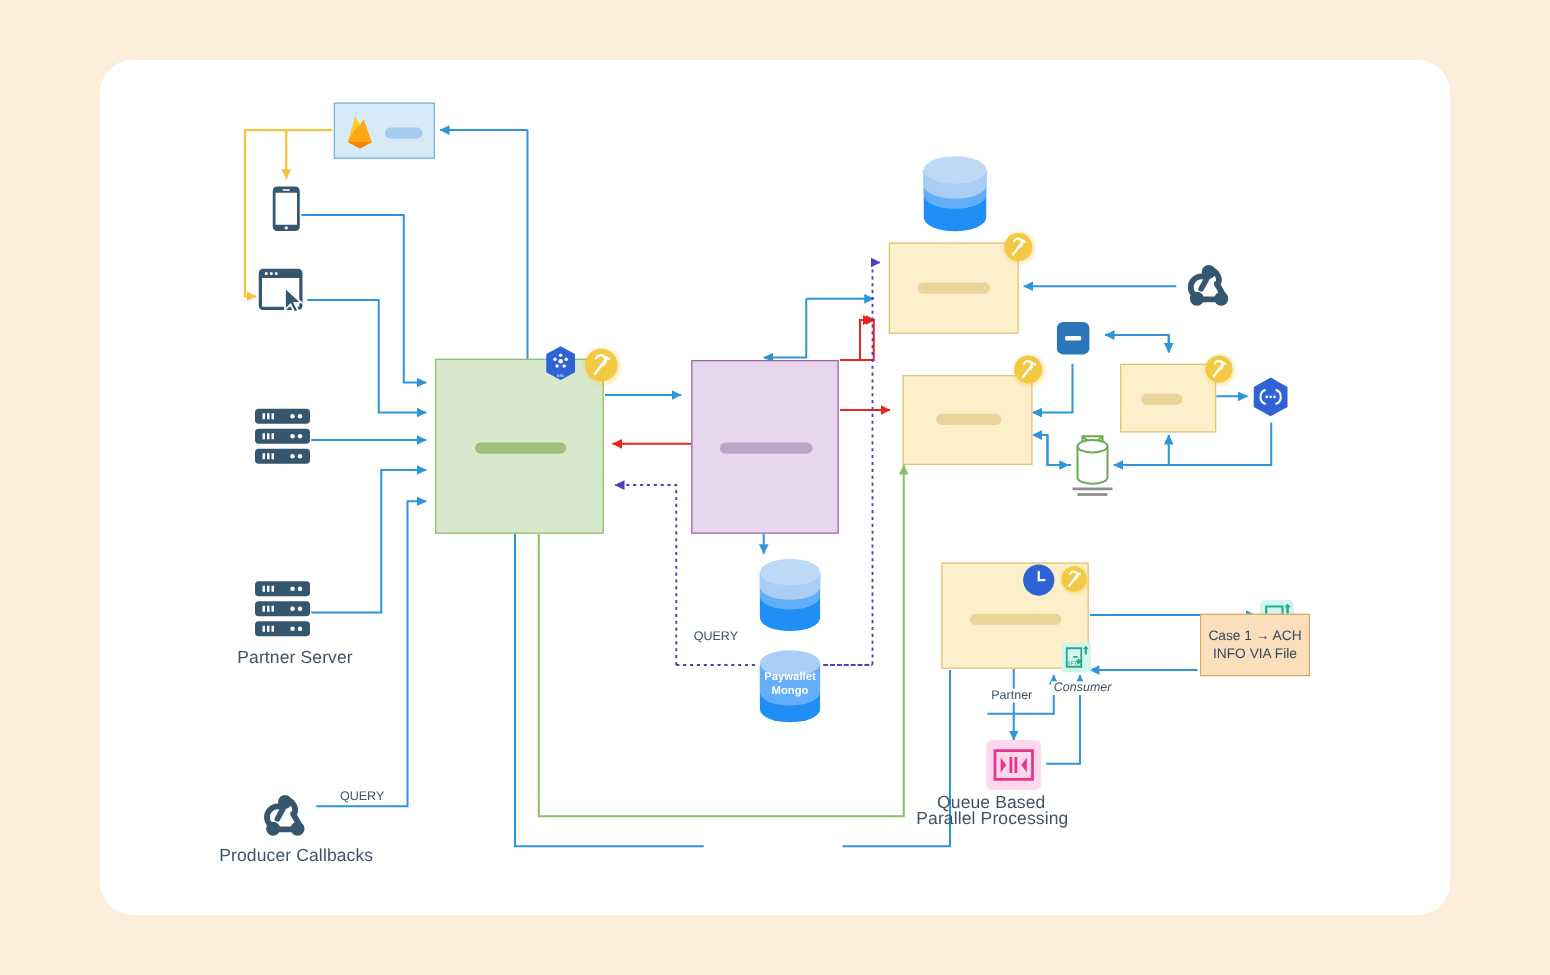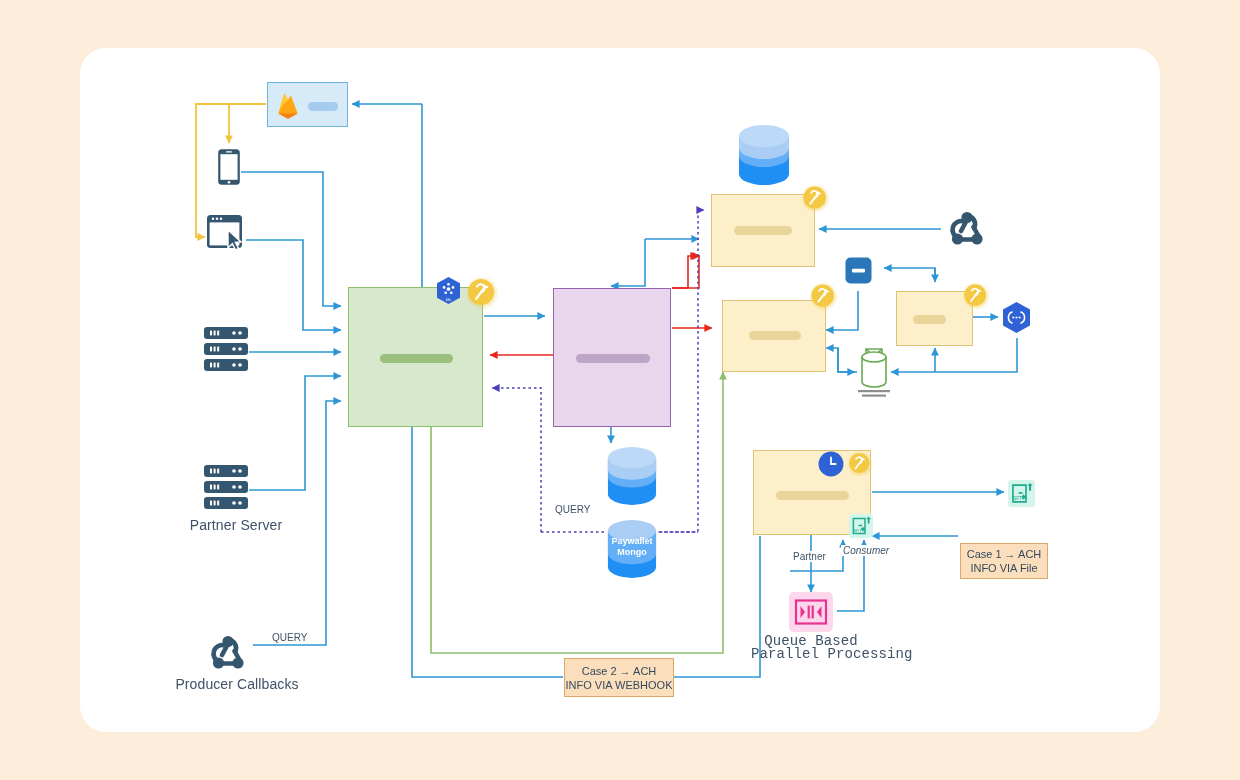--- a/index.html
+++ b/index.html
@@ -529,24 +529,22 @@
       <rect x="0" y="0" width="44" height="40" rx="5" fill="#fdd7ec"></rect>
       <rect x="7" y="8.5" width="30" height="23" fill="none" stroke="#e9348f" stroke-width="2.2"></rect>
       <g fill="#e9348f">
         <path d="M11.5,14 L16,20 L11.5,26 Z"></path>
         <rect x="18.6" y="13.6" width="2.2" height="12.8"></rect>
         <rect x="22.6" y="13.6" width="2.2" height="12.8"></rect>
         <path d="M32.5,14 L28,20 L32.5,26 Z"></path>
       </g>
     </svg>
   </div>
-  <div class="lbl" style="left:751px; top:635px; width:120px;font-family:Liberation Mono, monospace;">Queue Based
+  <div class="lbl" style="left:733px; top:635px; width:120px;">Queue Based
 Parallel Processing</div>
 
   <div class="edge-label" style="left:791px; top:551px;">Partner</div>
   <div class="edge-label" style="left:841px; top:545px;font-style:italic;">Consumer</div>
 
-  <div class="callout" style="left:960px; top:543px; width:88px; height:36px;">Case 1 → ACH
+  <div class="callout" style="left:960px; top:491px; width:88px; height:50px;">Case 1 → ACH
 INFO VIA File</div>
-  <div class="callout" style="left:564px; top:658px; width:110px; height:39px;">Case 2 → ACH
-INFO VIA WEBHOOK</div>
 
 </div>
 
 </body></html>

